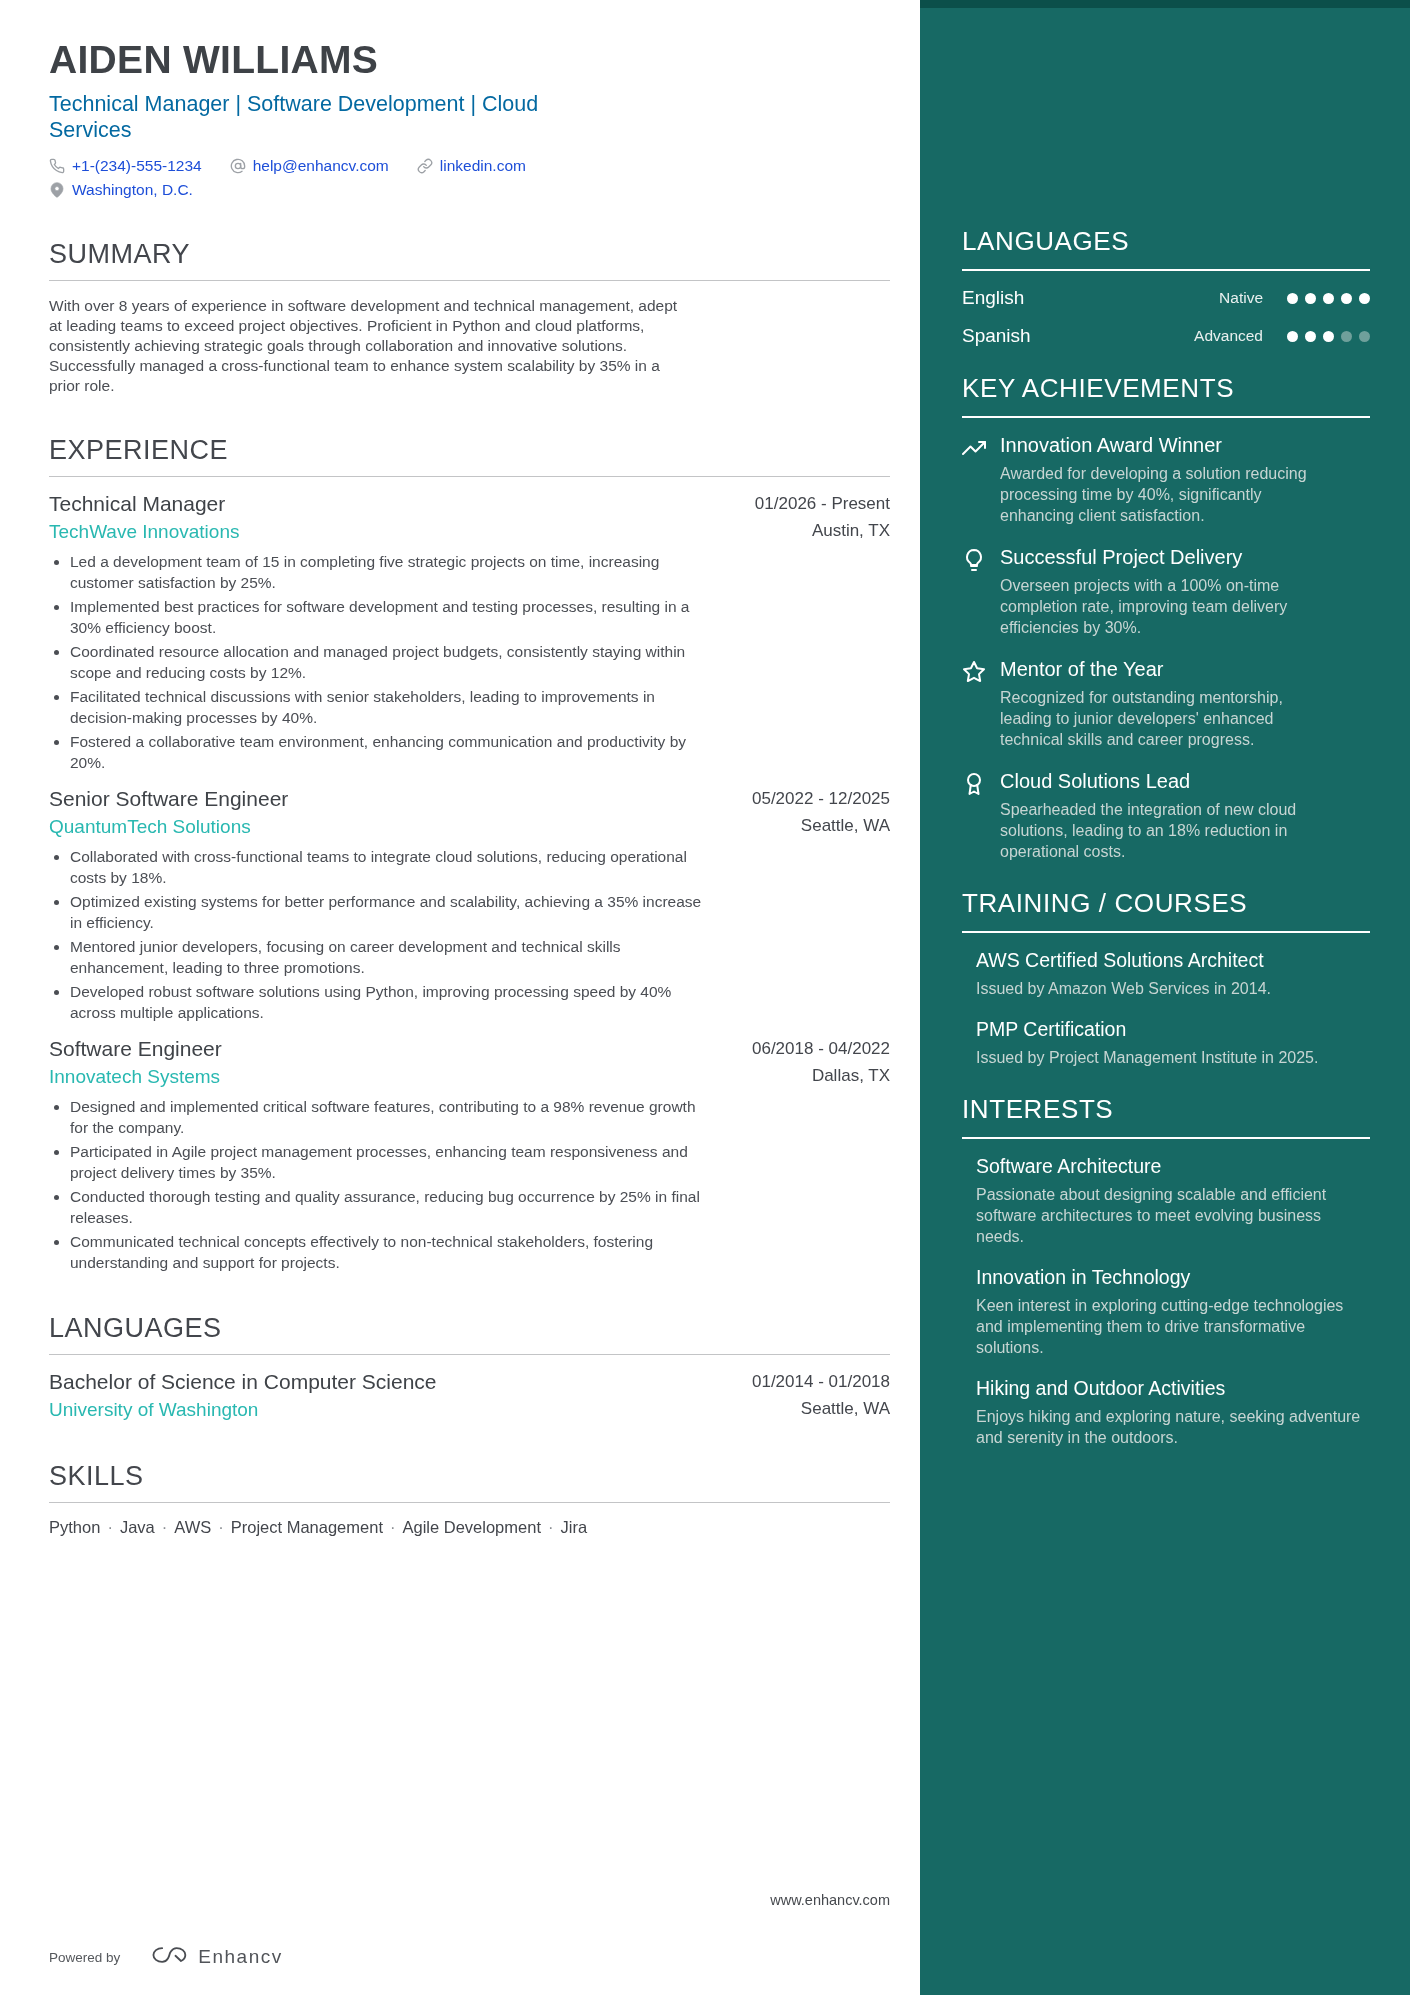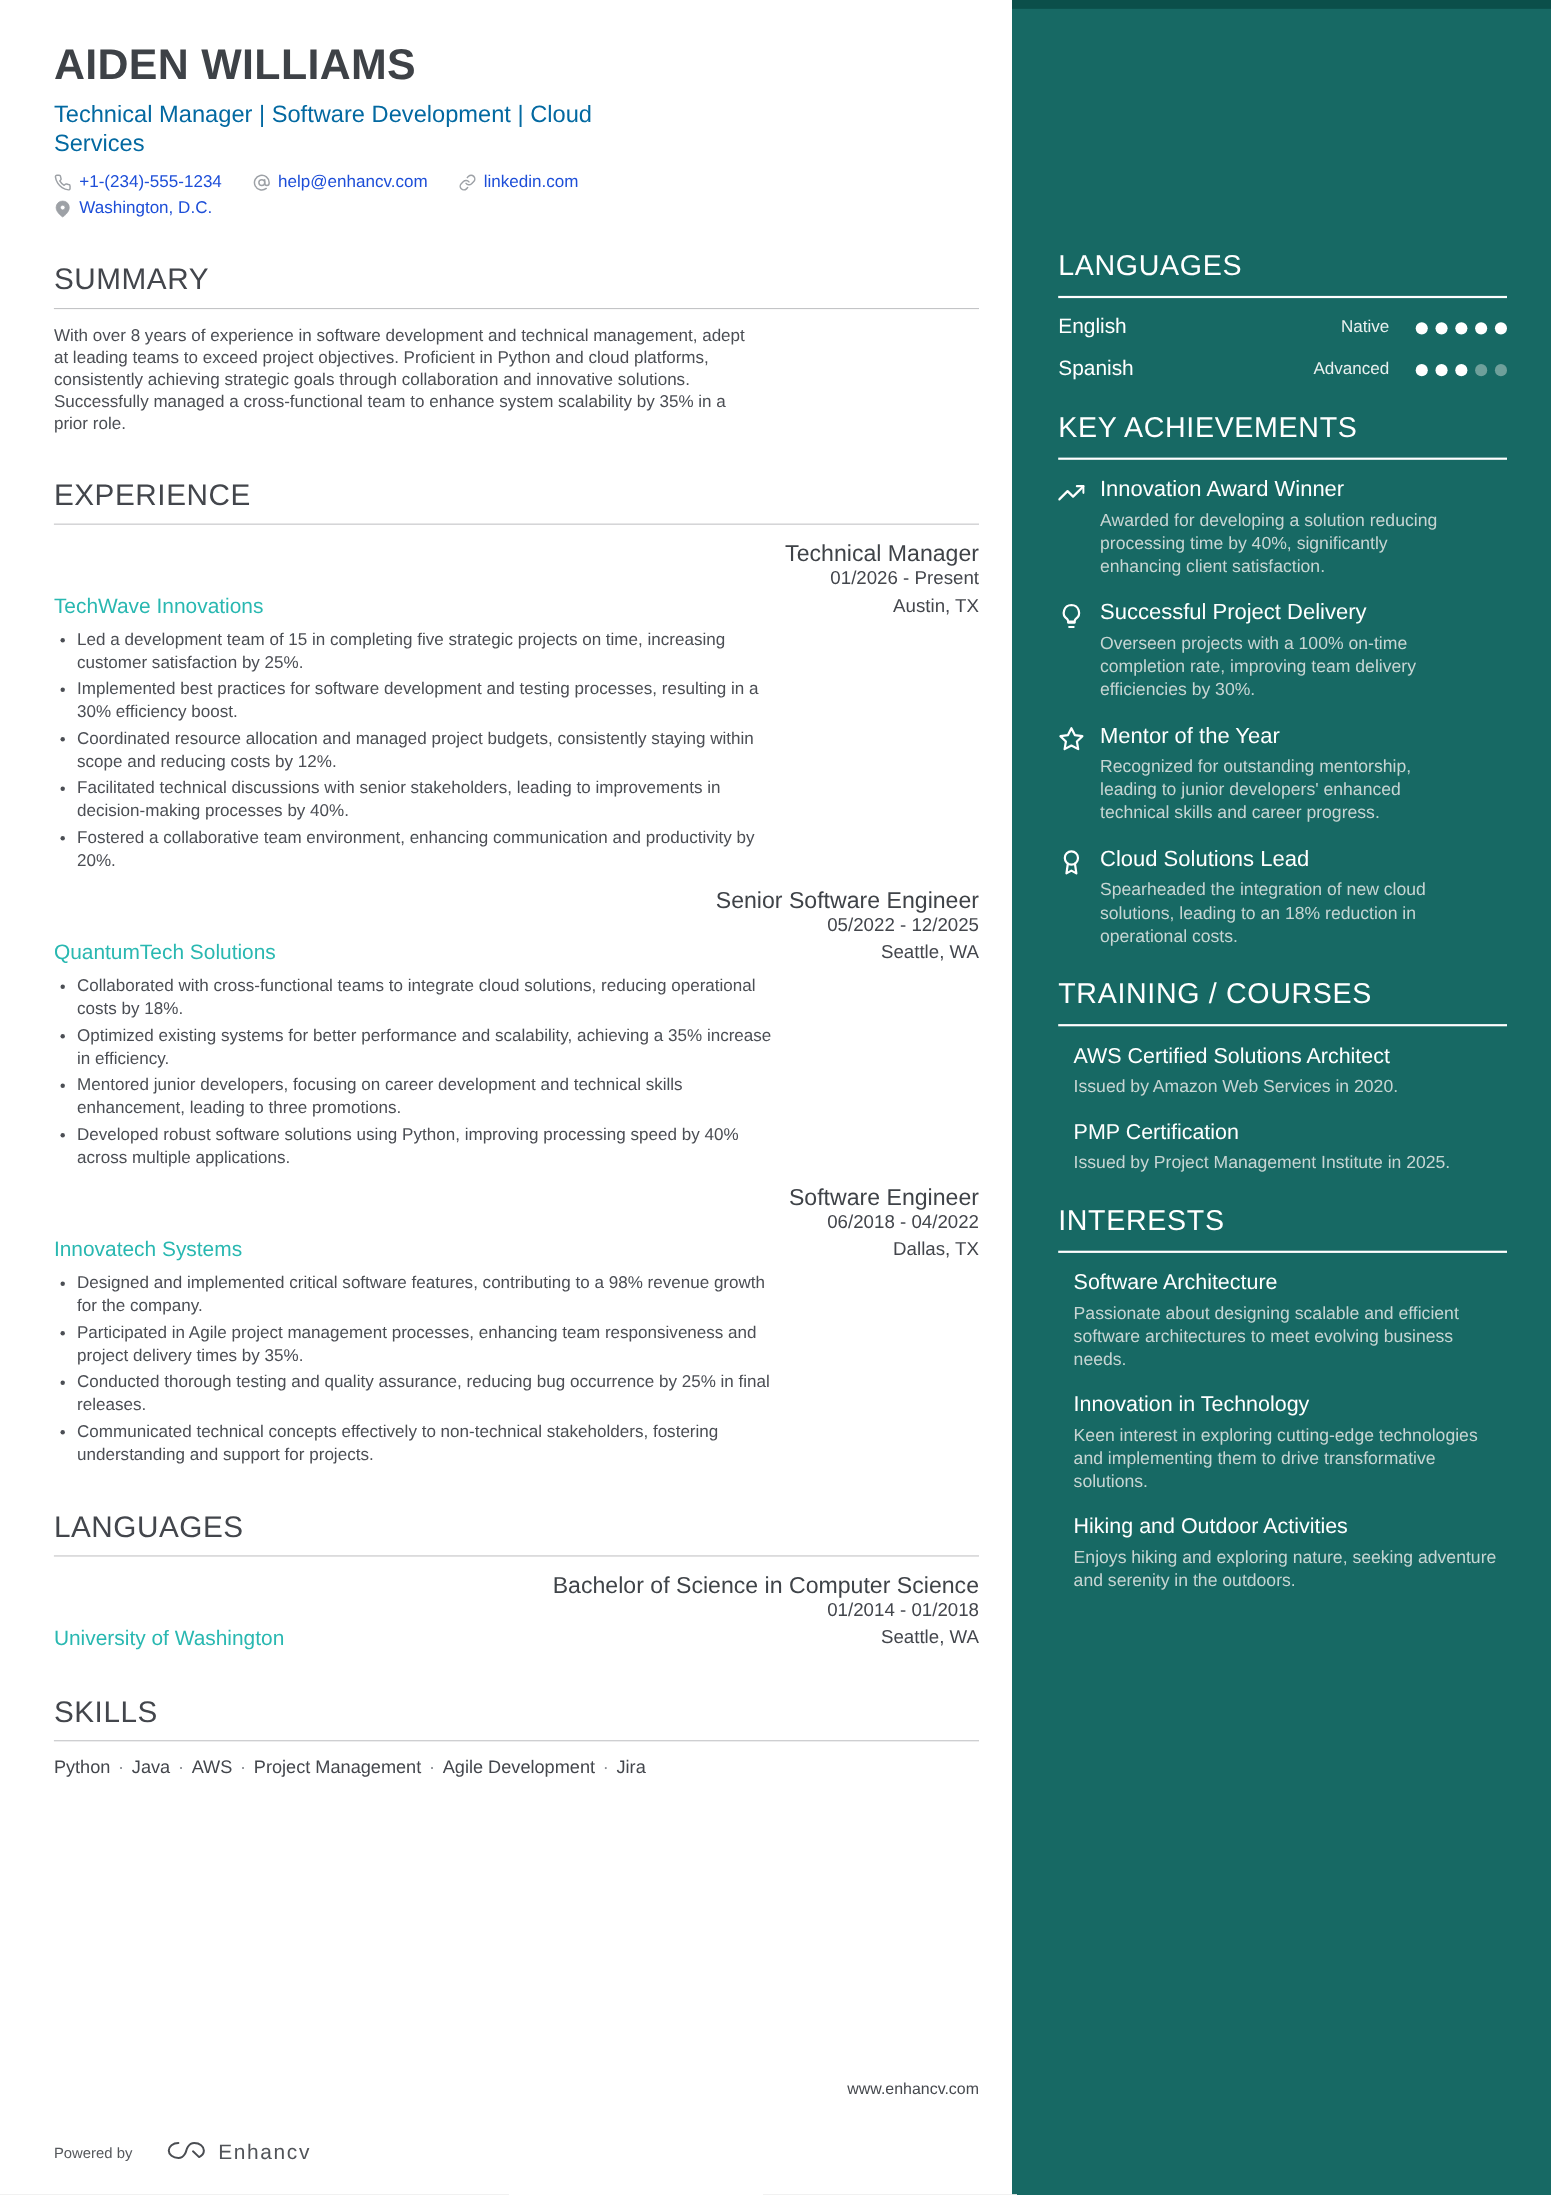--- a/index.html
+++ b/index.html
@@ -46,21 +46,21 @@
   .icon-gray { display: inline-flex; color: #9da1a6; }
   .icon-gray svg { stroke: #9da1a6; }
 
   .section { margin-top: 40px; }
   .section h2 { font-size: 27px; font-weight: 400; color: #43464c; letter-spacing: 0.5px; }
   .l-hr { border: none; border-top: 1px solid #c3c4c6; margin: 10px 0 15px; }
 
   .summary-text { font-size: 15.5px; color: #4b4e54; line-height: 19.8px; max-width: 645px; }
 
   .job { margin-bottom: 14px; }
-  .row-split { display: flex; justify-content: space-between; align-items: flex-end; flex-direction: column; }
+  .row-split { display: flex; justify-content: space-between; align-items: center; }
   .job-title { font-size: 21px; font-weight: 500; color: #3f4348; }
   .job-dates { font-size: 17px; color: #43464c; }
   .row-sub { display: flex; justify-content: space-between; align-items: flex-start; margin-top: 5px; }
   .job-company { font-size: 19px; color: #29b8b1; }
   .job-loc { font-size: 17px; color: #43464c; }
   .job ul { margin: 8px 0 0; padding-left: 21px; max-width: 660px; }
   .job li { font-size: 15.5px; color: #4b4e54; line-height: 21px; margin-bottom: 3px; }
 
   .edu-degree { font-size: 21px; font-weight: 500; color: #3f4348; }
   .edu-school { font-size: 19px; color: #29b8b1; }
@@ -170,21 +170,21 @@
           <div class="sb-item-desc">Spearheaded the integration of new cloud solutions, leading to an 18% reduction in operational costs.</div>
         </div>
       </div>
     </section>
 
     <section class="sb-section">
       <h2>TRAINING / COURSES</h2>
       <hr class="sb-hr">
       <div class="tr-item">
         <div class="sb-item-title">AWS Certified Solutions Architect</div>
-        <div class="sb-item-desc">Issued by Amazon Web Services in 2020.</div>
+        <div class="sb-item-desc">Issued by Amazon Web Services in 2014.</div>
       </div>
       <div class="tr-item">
         <div class="sb-item-title">PMP Certification</div>
         <div class="sb-item-desc">Issued by Project Management Institute in 2025.</div>
       </div>
     </section>
 
     <section class="sb-section">
       <h2>INTERESTS</h2>
       <hr class="sb-hr">

